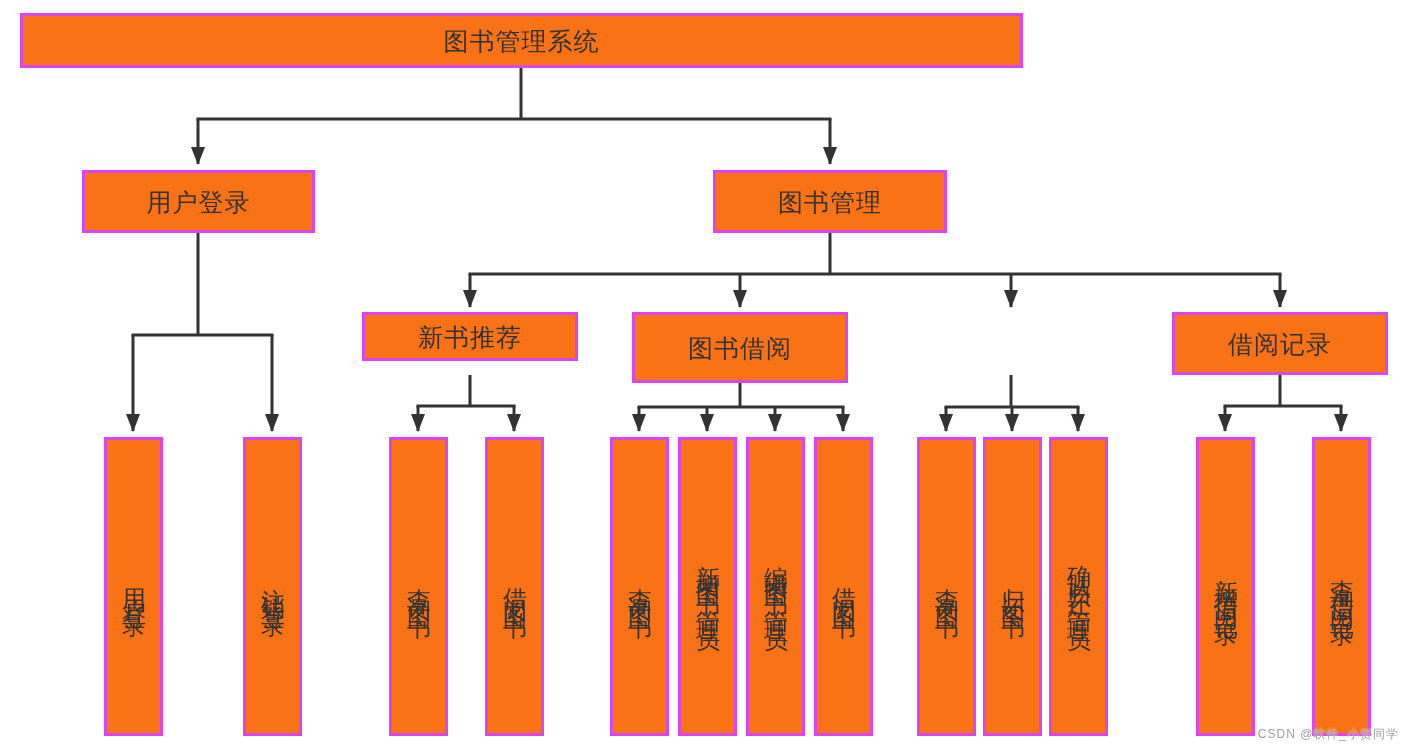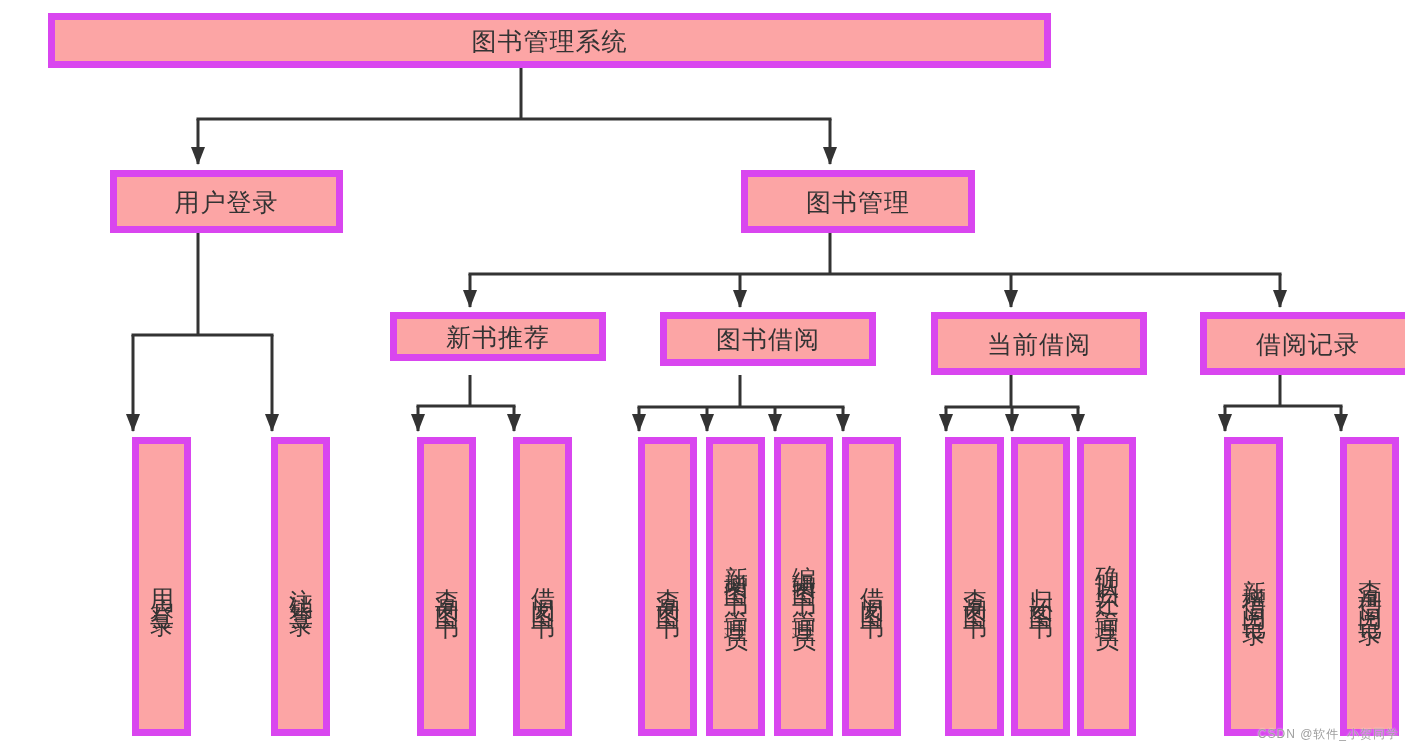--- a/index.html
+++ b/index.html
@@ -13,30 +13,29 @@
     overflow: hidden;
   }
   svg.connectors {
     position: absolute;
     left: 0; top: 0;
     width: 1405px; height: 747px;
   }
   .node {
     position: absolute;
     box-sizing: border-box;
-    border: 7px solid #d946ef;
-    background: #fca5a5;
+    border: 3px solid #d946ef;
+    background: #f97316;
     display: flex;
     align-items: center;
     justify-content: center;
     font-size: 25px;
     letter-spacing: 1px;
     line-height: 1.2;
     white-space: nowrap;
-    margin-left: 28px;
   }
   .vnode {
     writing-mode: vertical-rl;
     text-orientation: mixed;
     font-size: 24px;
     letter-spacing: 9px;
     white-space: normal;
   }
   .watermark {
     position: absolute;
@@ -114,22 +113,21 @@
       <path d="M1341,406 L1341,431" marker-end="url(#arrowhead)"></path>
     </g>
   </svg>
 
   <div class="node" style="left:20px; top:13px; width:1003px; height:55px;">图书管理系统</div>
 
   <div class="node" style="left:82px; top:170px; width:233px; height:63px;">用户登录</div>
   <div class="node" style="left:713px; top:170px; width:234px; height:63px;">图书管理</div>
 
   <div class="node" style="left:362px; top:312px; width:216px; height:49px;">新书推荐</div>
-  <div class="node" style="left:632px; top:312px; width:216px; height:54px;">图书借阅</div>
-  <div class="node" style="left:903px; top:312px; width:216px; height:63px;">当前借阅</div>
+  <div class="node" style="left:632px; top:312px; width:216px; height:71px;">图书借阅</div>
   <div class="node" style="left:1172px; top:312px; width:216px; height:63px;">借阅记录</div>
 
   <div class="node vnode" style="left:104px; top:437px; width:59px; height:299px;">用户登录</div>
   <div class="node vnode" style="left:243px; top:437px; width:59px; height:299px;">注销登录</div>
 
   <div class="node vnode" style="left:389px; top:437px; width:59px; height:299px;">查询图书</div>
   <div class="node vnode" style="left:485px; top:437px; width:59px; height:299px;">借阅图书</div>
 
   <div class="node vnode" style="left:610px; top:437px; width:59px; height:299px;">查询图书</div>
   <div class="node vnode" style="left:678px; top:437px; width:59px; height:299px;">新增图书（管理员）</div>

